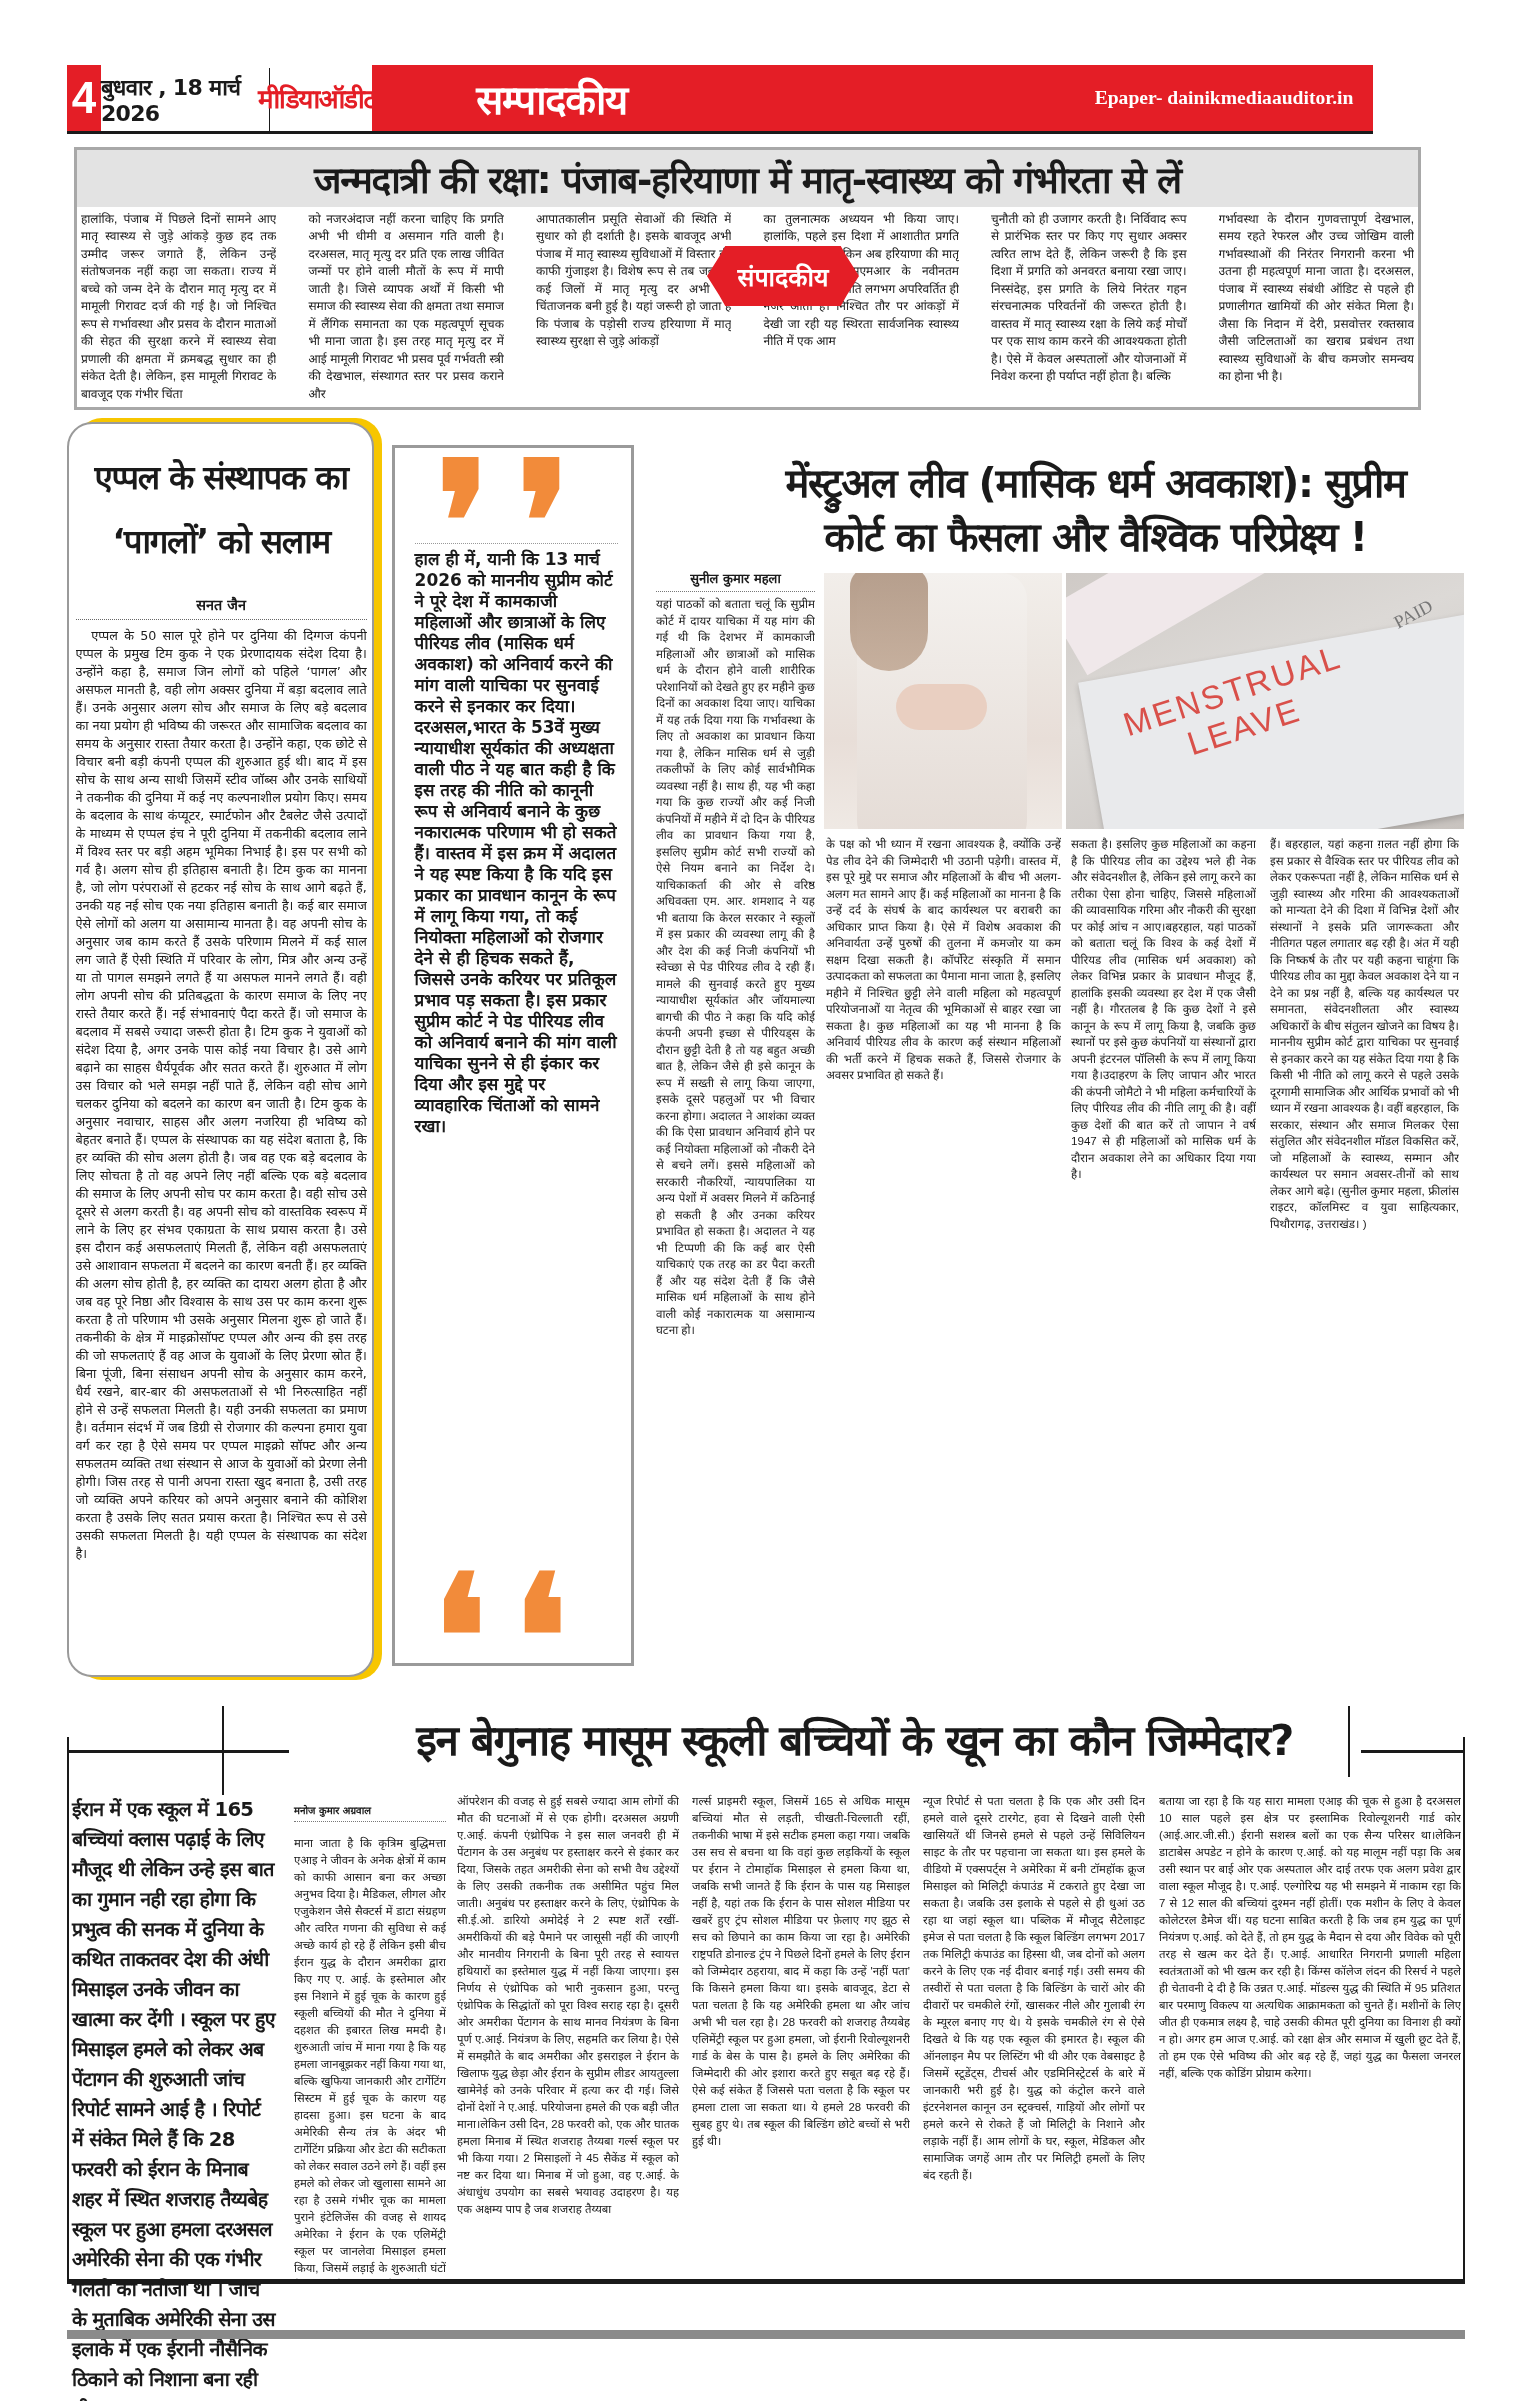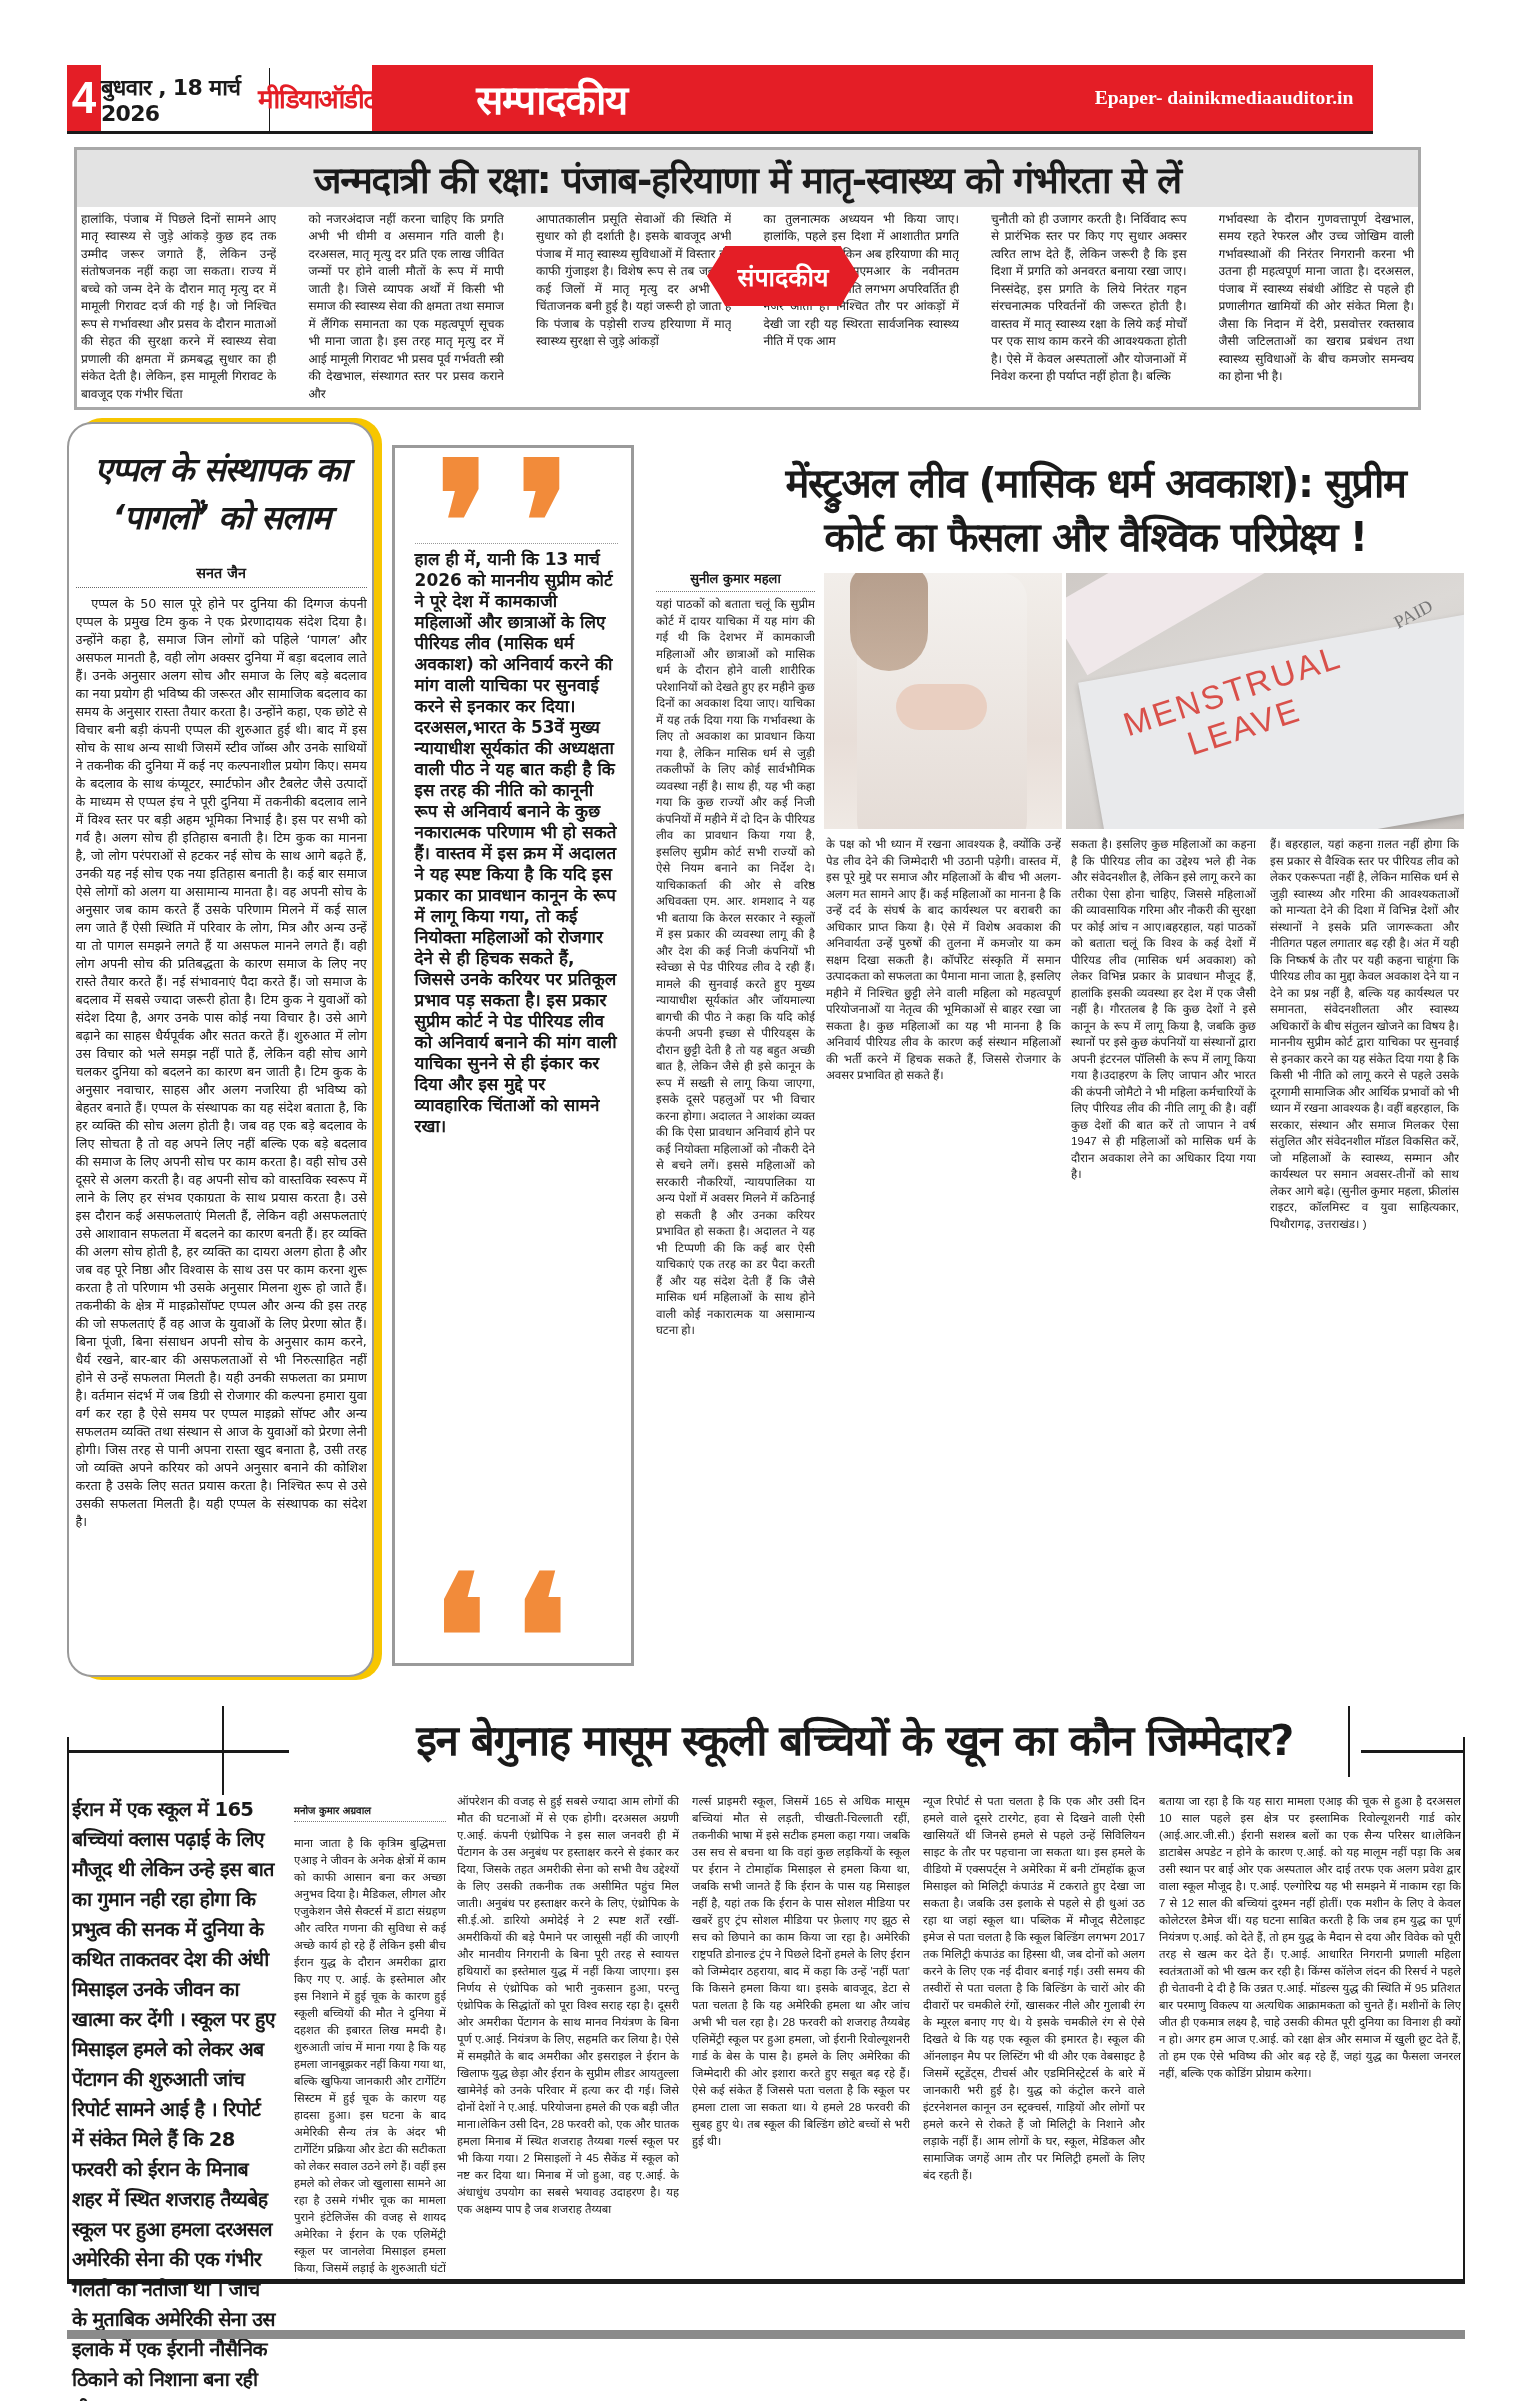--- a/index.html
+++ b/index.html
@@ -20,21 +20,21 @@
   .editorial { position: absolute; left: 74px; top: 147px; width: 1347px; height: 263px; border: 3.9px solid #a8a8a8; background: #fff; }
   .editorial-head { background: #e3e3e3; height: 57px; display: flex; align-items: center; justify-content: center; font-size: 37px; font-weight: bold; letter-spacing: -1.3px; color: #1a1a1a; }
   .editorial-cols { display: flex; gap: 32px; padding: 3.9px 3.9px 0 3.9px; height: 196px; position: relative; }
   .editorial-cols .col { flex: 1; font-size: 12px; line-height: 17.5px; text-align: justify; overflow: hidden; font-family: "Liberation Sans", sans-serif; }
   .ed-badge { position: absolute; left: 630px; top: 39px; width: 152px; height: 60px; background: #e41e26; color: #fff; font-weight: bold; font-size: 25px; display: flex; align-items: center; justify-content: center; clip-path: polygon(0 50%, 8% 18%, 12% 0, 88% 0, 92% 18%, 100% 50%, 92% 82%, 88% 100%, 12% 100%, 8% 82%); font-family: Liberation Serif, serif; }
 
   
   .apple { position: absolute; left: 67px; top: 418px; width: 307px; height: 1259px; }
   .apple-shadow { position: absolute; left: 9.1px; top: 0; right: -7.8px; bottom: -2.6px; background: #f7c600; border-radius: 26px; }
   .apple-box { position: absolute; left: 0; top: 3.9px; right: 0; bottom: 0; background: #fff; border: 2px solid #9a9a9a; border-radius: 25px; padding: 22px 5.2px 6.5px 6.5px; }
-  .apple-title { text-align: center; font-weight: bold; font-size: 33px; line-height: 48px; letter-spacing: -1.3px; font-style: italic; }
+  .apple-title { text-align: center; font-weight: bold; font-size: 33px; line-height: 64px; letter-spacing: -1.3px; }
   .apple-author { text-align: center; font-weight: bold; font-size: 14.4px; margin-top: 21px; padding-bottom: 5.2px; border-bottom: 1.3px dotted #666; }
   .apple-text { font-size: 12.7px; line-height: 18px; text-align: justify; margin-top: 6.5px; text-indent: 15.7px; overflow: hidden; height: 1055px; }
 
   
   .quote-box { position: absolute; left: 392px; top: 445px; width: 242px; height: 1221px; border: 3.3px solid #9a9a9a; background: #fff; padding: 9.1px 13px 0 19.6px; }
   .quote-mark { color: #f28b3a; font-family: "DejaVu Serif", serif; font-weight: bold; font-size: 170px; line-height: 131px; height: 78px; text-align: center; letter-spacing: 26px; overflow: hidden; }
   .quote-mark.bottom { position: absolute; left: 13px; right: 13px; top: 1091px; height: 98px; line-height: 196px; }
   .quote-rule { border-top: 1.3px dotted #999; margin: 7.8px 0 5.2px 0; }
   .quote-text { font-weight: bold; font-size: 17px; line-height: 21px; color: #1a1a1a; }
 

